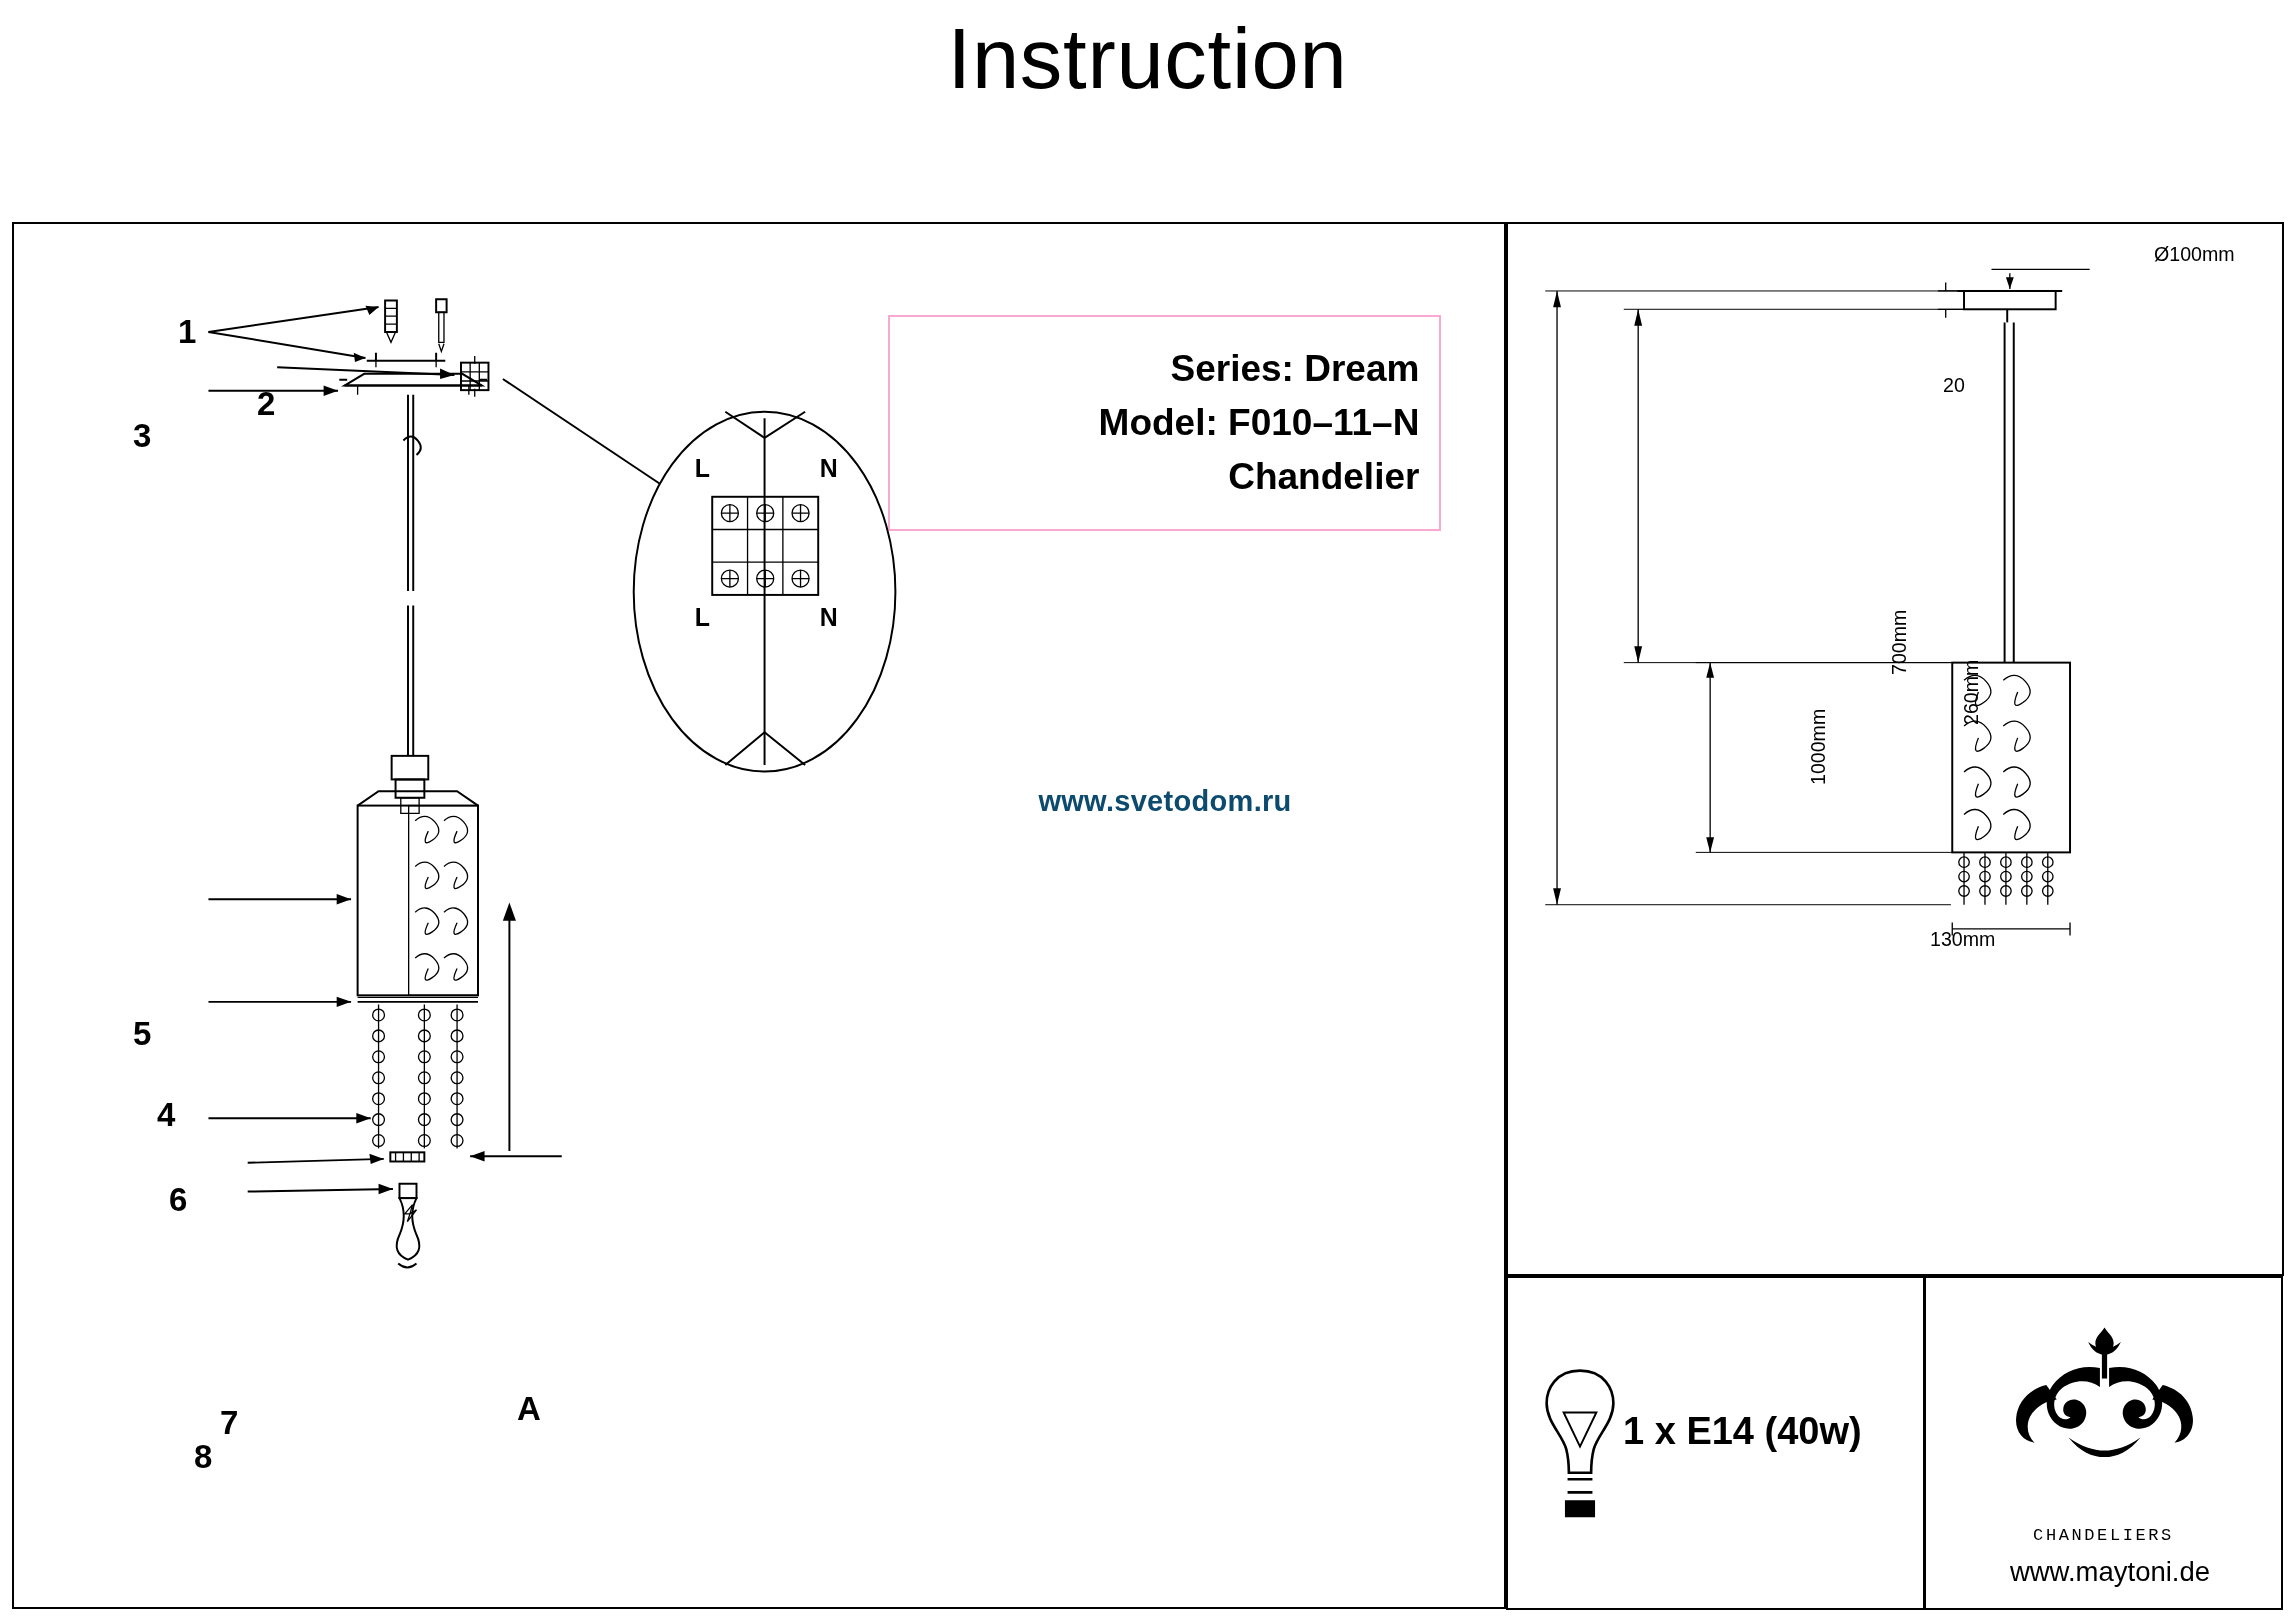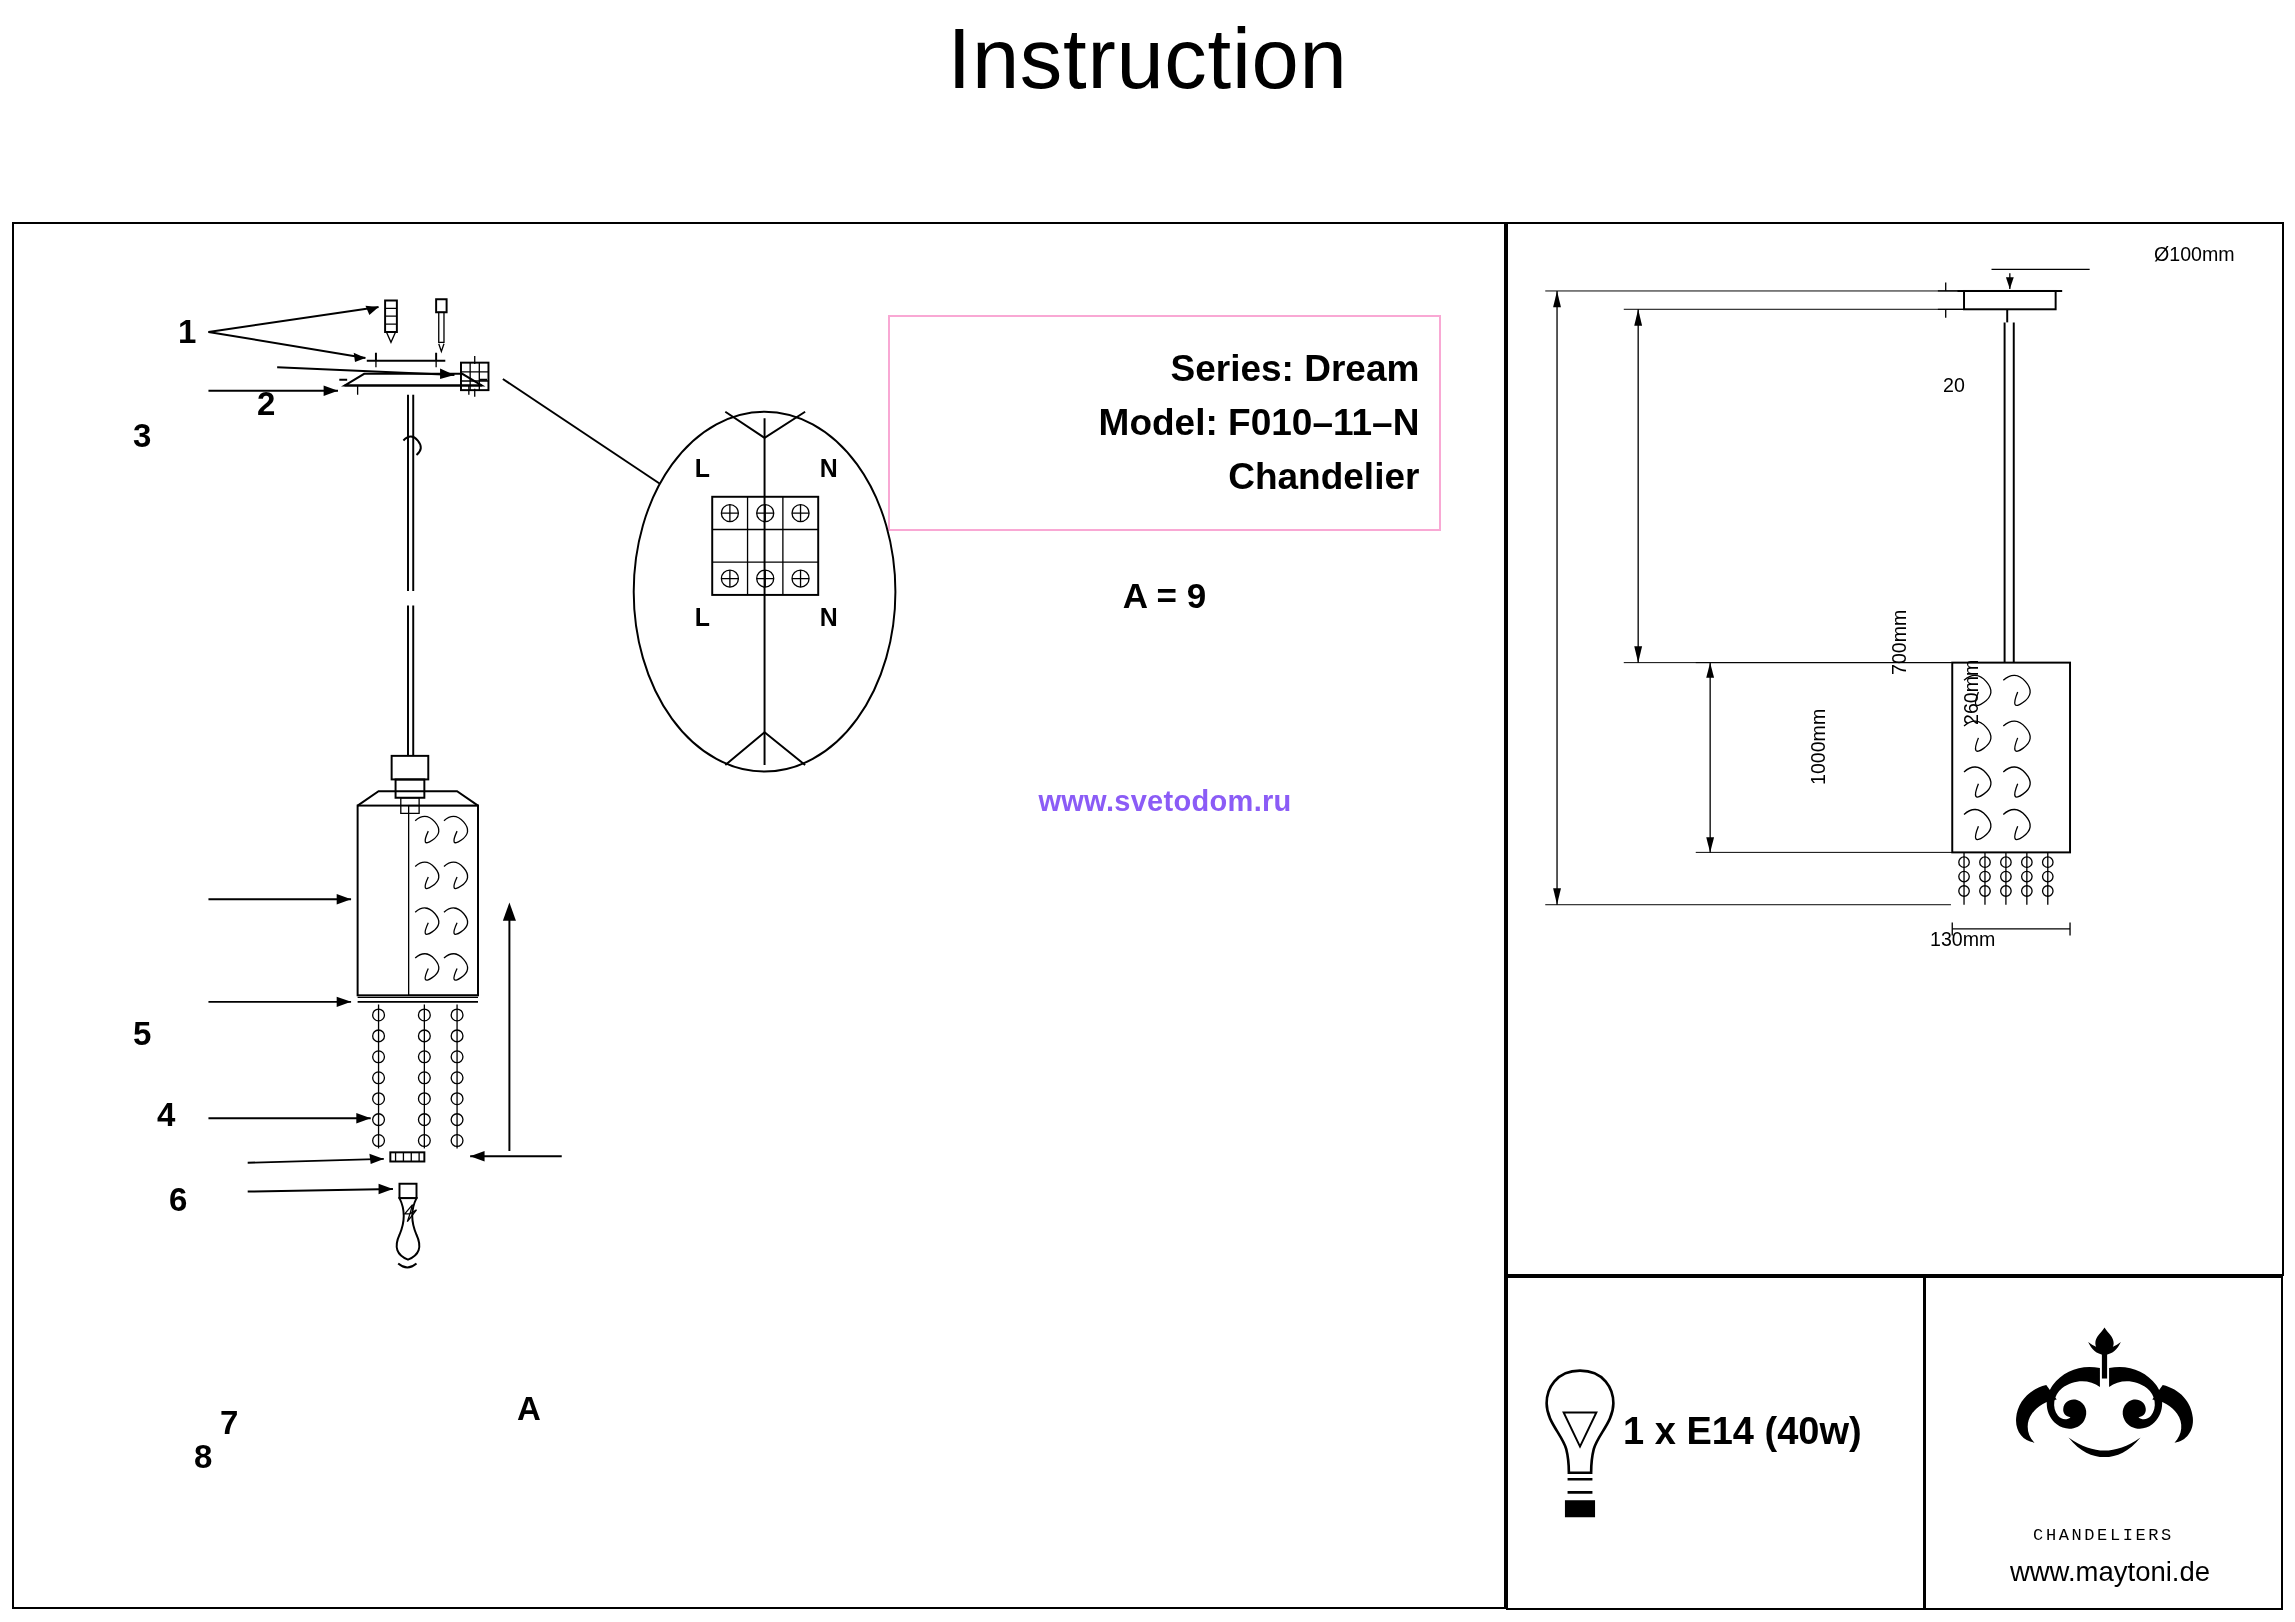--- a/index.html
+++ b/index.html
@@ -69,21 +69,21 @@
   }
 
   
   #watermark {
     position: absolute;
     left: 982px; top: 785px;
     width: 366px;
     text-align: center;
     font-size: 29px;
     font-weight: bold;
-    color: #8b5cf6;
+    color: #0c4a6e;
     letter-spacing: 0.3px;
   }
 
   
   .callout {
     position: absolute;
     font-size: 33px;
     font-weight: bold;
     line-height: 33px;
   }
@@ -148,21 +148,20 @@
   <div class="frame" id="left-panel"></div>
   <div class="frame" id="right-top"></div>
   <div class="frame" id="bulb-panel"></div>
   <div class="frame" id="brand-panel"></div>
 
   <div id="info-box">
     <div class="line">Series: Dream</div>
     <div class="line">Model: F010–11–N</div>
     <div class="line">Chandelier</div>
   </div>
-  <div id="a-value">A = 9</div>
 
   <div id="watermark">www.svetodom.ru</div>
 
   <svg id="left-draw" style="position:absolute; left:11.8px; top:222px;" width="1494" height="1387" viewBox="0 0 2283 2120">
 
     <g class="ln" stroke-width="3">
 
       <g>
 
         <path d="M570 120 h18 v48 h-18 z" stroke-width="3"></path>

